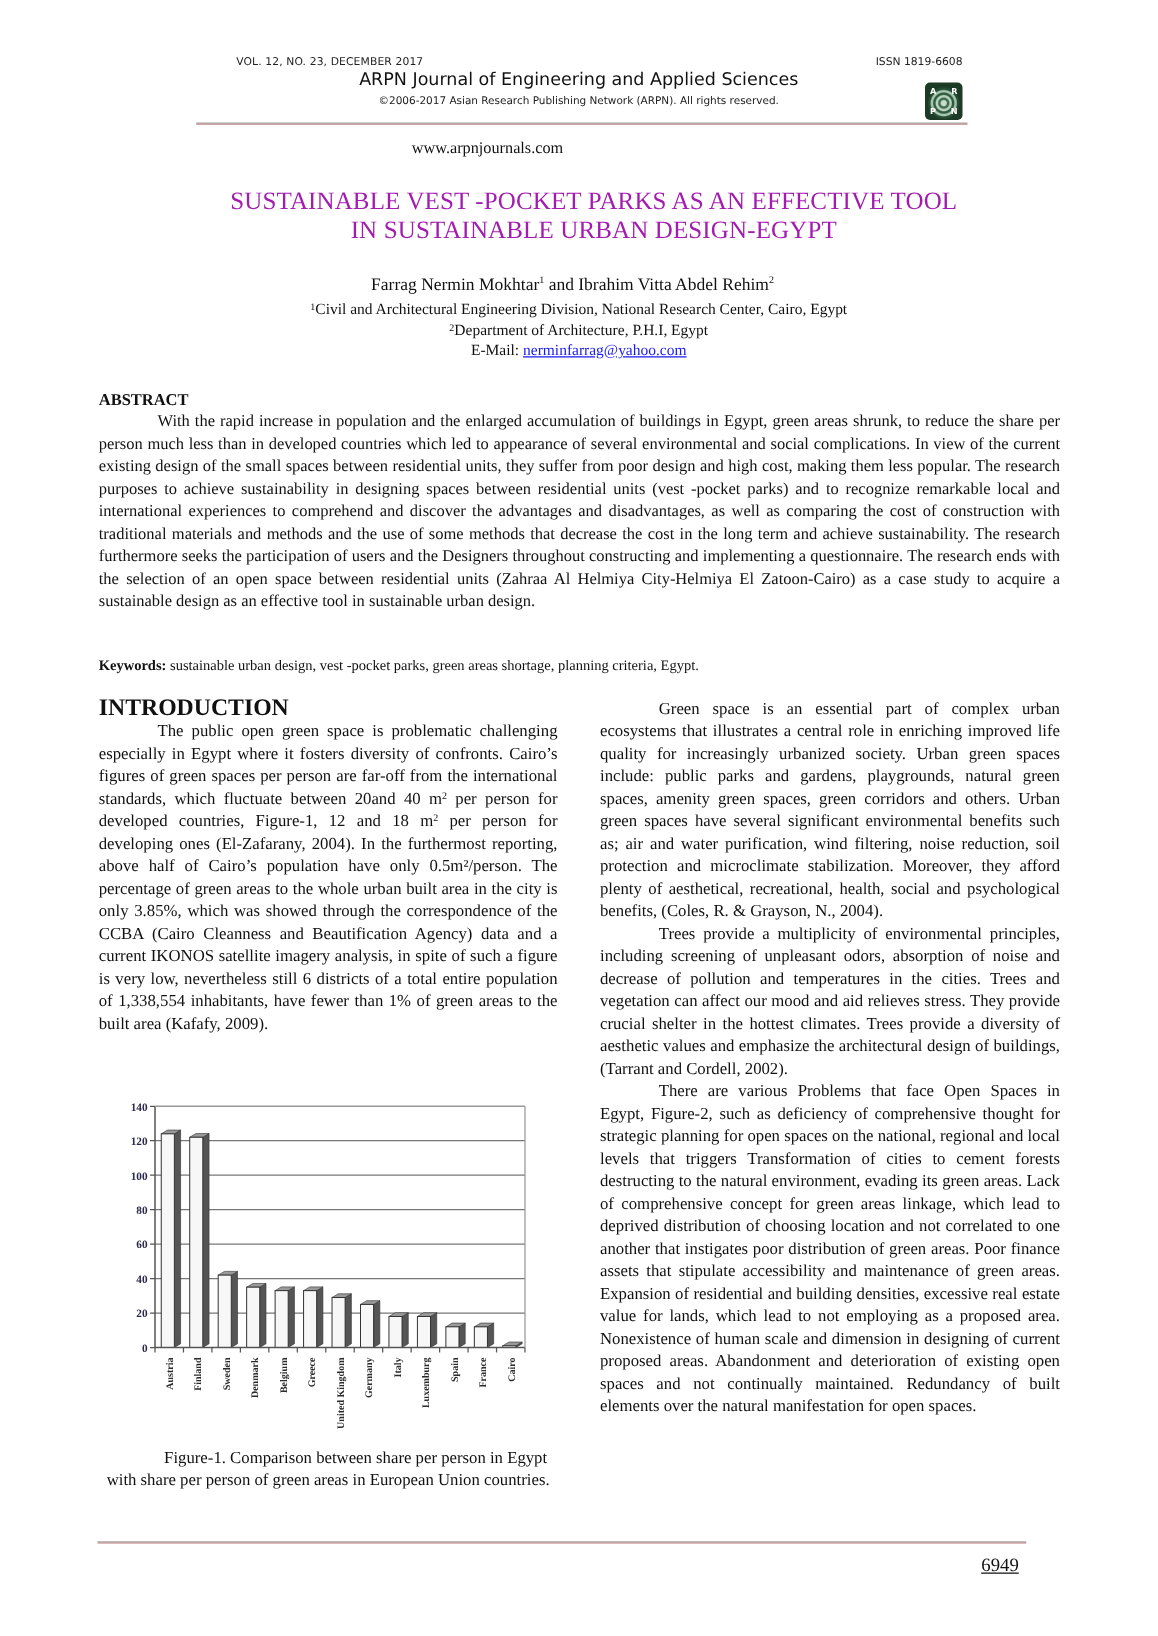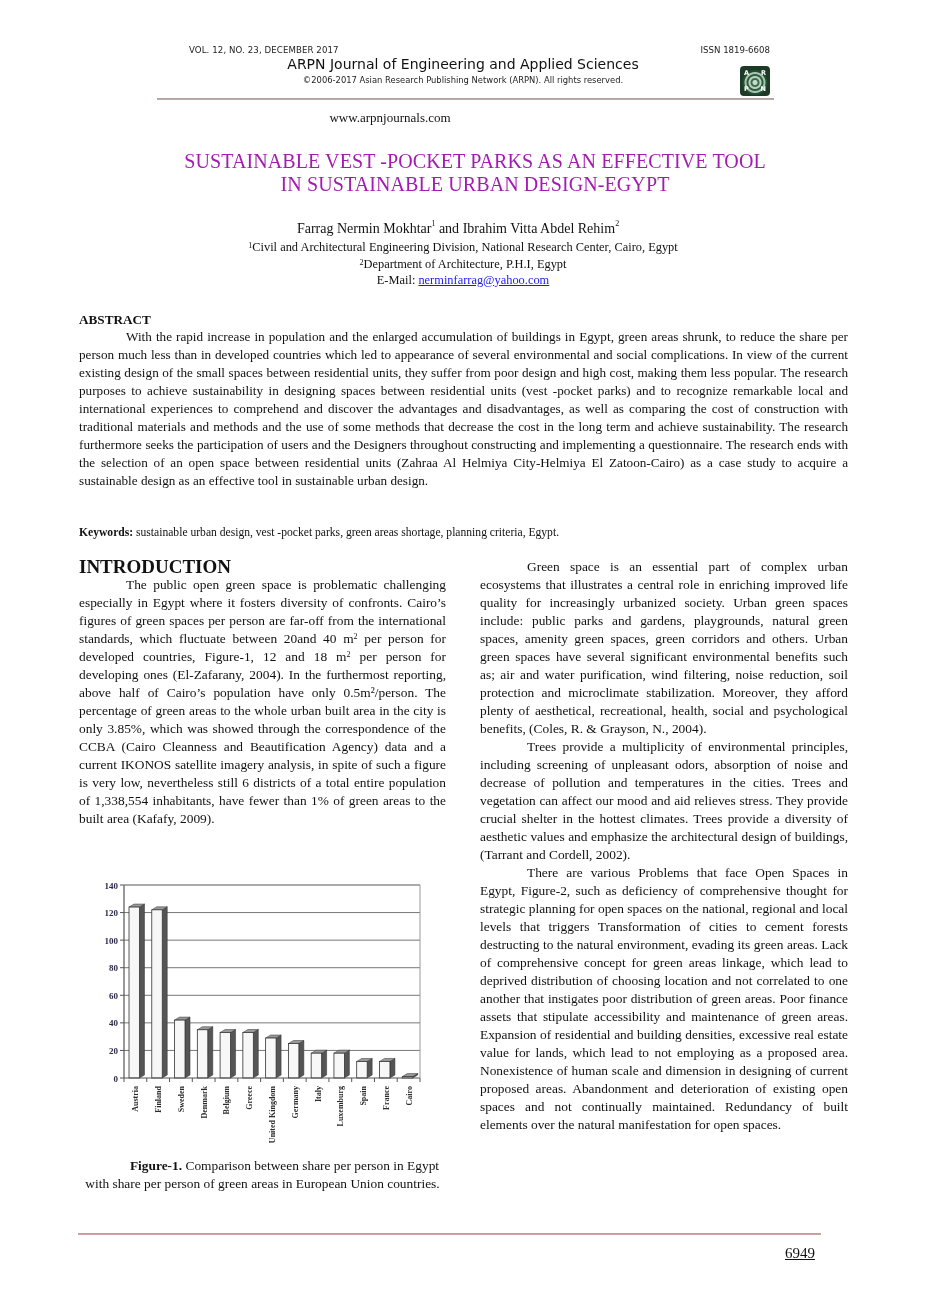--- a/index.html
+++ b/index.html
@@ -33,21 +33,21 @@
   .keywords b { font-weight: bold; }
 
   .col { position: absolute; font-size: 13.4px; line-height: 18px; text-align: justify; }
   .col-left { left: 79px; width: 367px; top: 558px; }
   .col-right { left: 480px; width: 368px; top: 558px; }
   .sec-head { font-weight: bold; font-size: 19px; }
   .para { text-align: justify; }
 
   .figure { position: absolute; left: 78px; top: 878px; width: 355px; height: 270px; }
   .fig-caption { position: absolute; left: 79px; width: 367px; top: 1157px; text-align: center; font-size: 13.4px; line-height: 18px; }
-  .fig-caption b { font-weight: bold; margin-left: 44px; }
+  .fig-caption b { font-weight: normal; margin-left: 44px; }
 
   .page-no { position: absolute; right: 111px; top: 1245px; font-size: 15px; color: #111; text-decoration: underline; }
 
   svg text { font-family: "Liberation Serif", serif; }
 </style>
 </head>
 <body>
 
 <div class="hdr-vol">VOL. 12, NO. 23, DECEMBER 2017</div>
 <div class="hdr-issn">ISSN 1819-6608</div>

